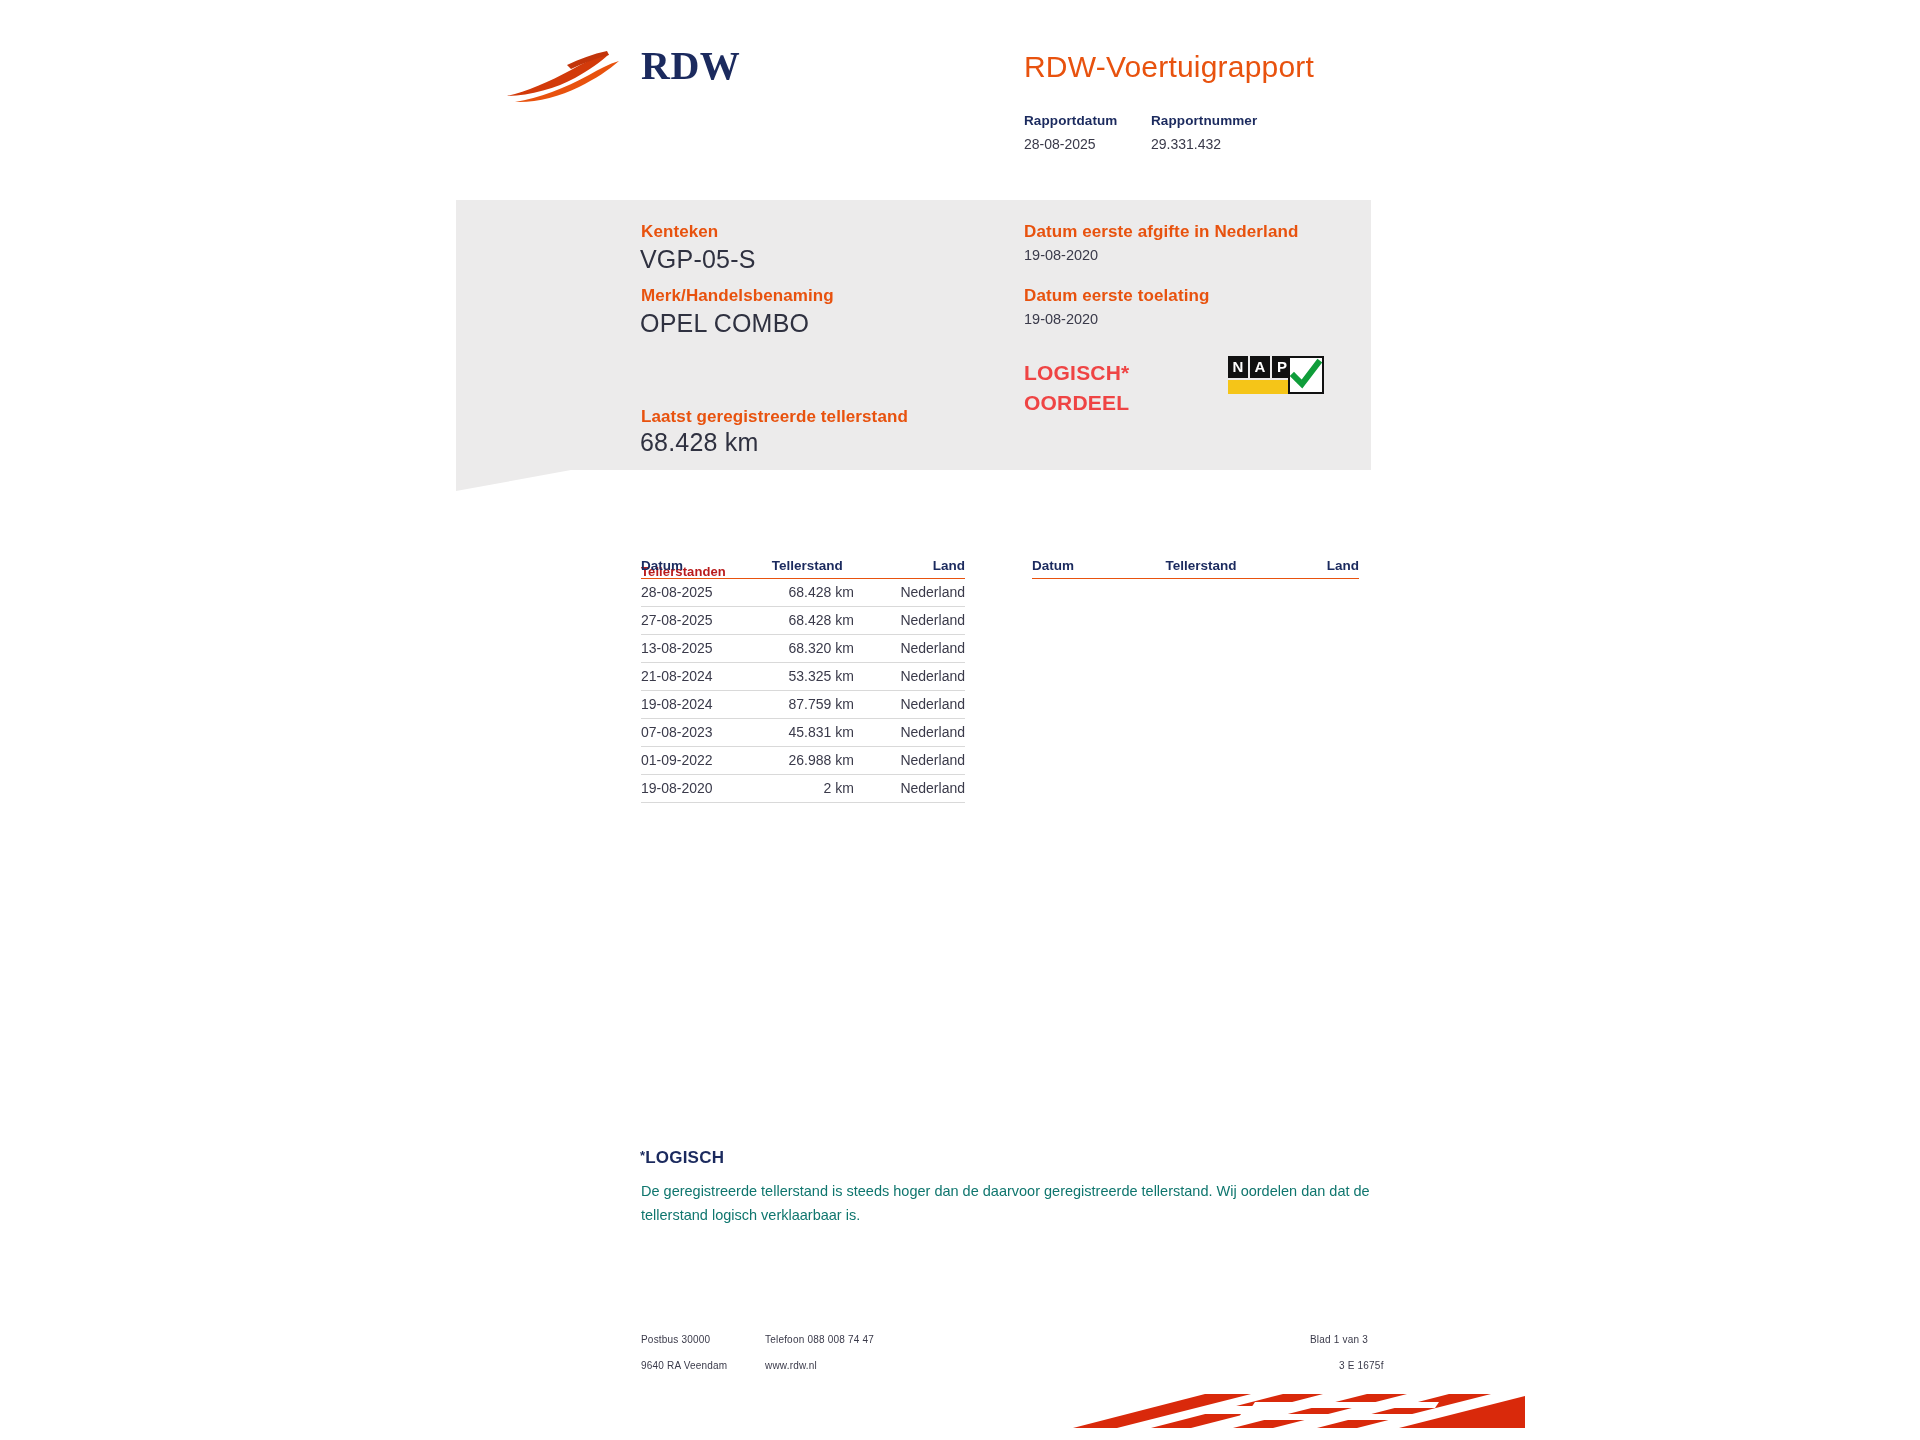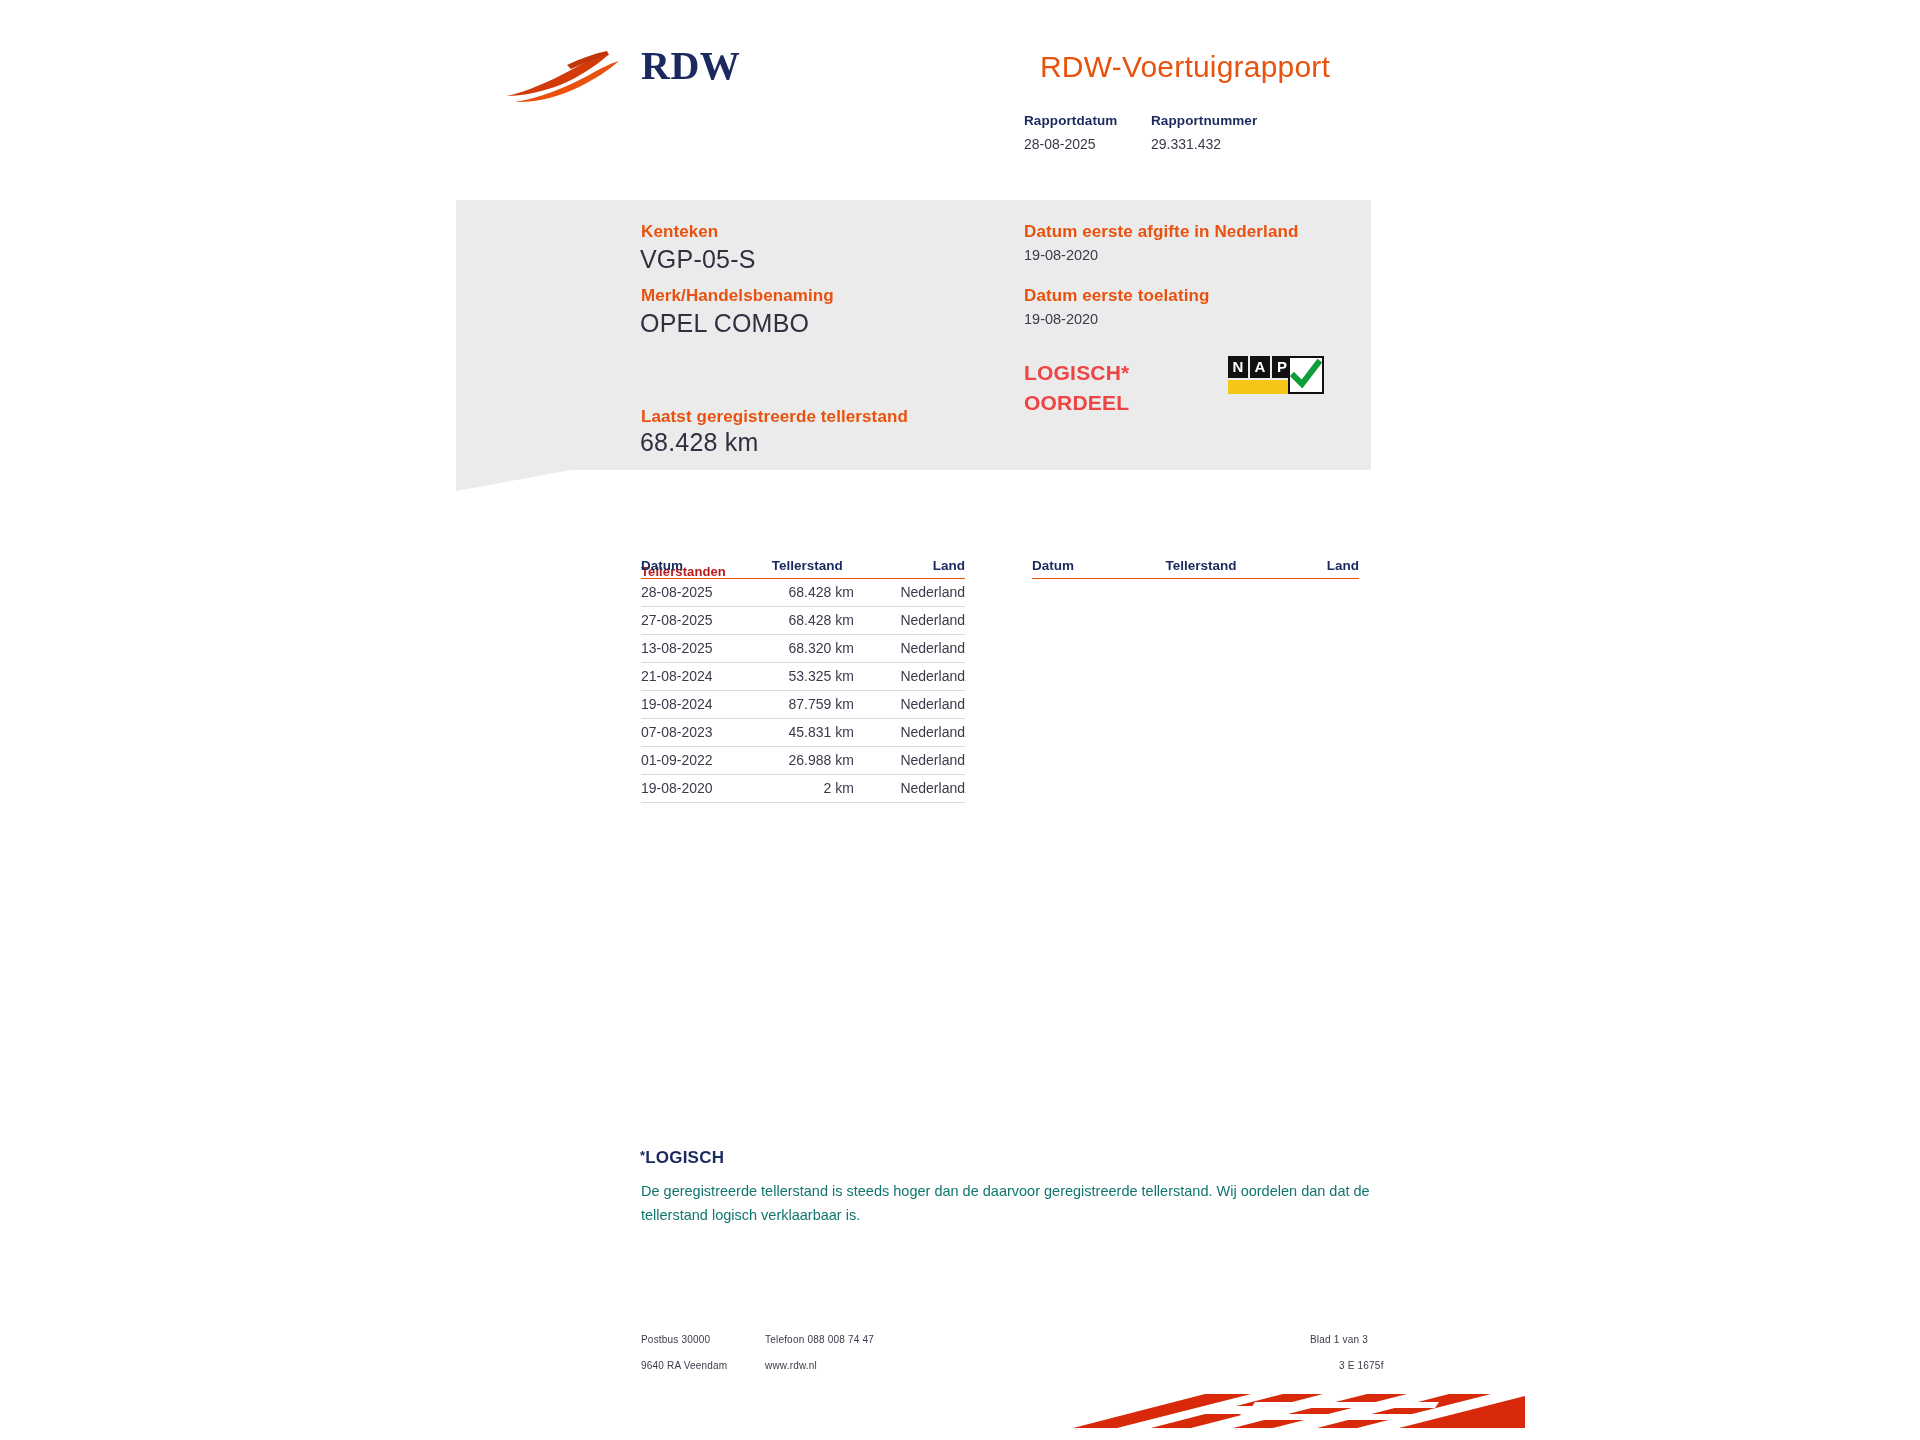--- a/index.html
+++ b/index.html
@@ -44,21 +44,20 @@
     color: #1b2a5e;
     letter-spacing: 0.5px;
   }
   .report-title {
     position: absolute;
     left: 1024px;
     top: 50px;
     font-size: 30px;
     color: #e8520e;
     letter-spacing: 0.2px;
-    margin-left: 16px;
   }
   .meta-label {
     position: absolute;
     top: 113px;
     font-size: 13.5px;
     font-weight: bold;
     color: #1b2a5e;
     letter-spacing: 0.1px;
   }
   .meta-label.l1 { left: 1024px; }

